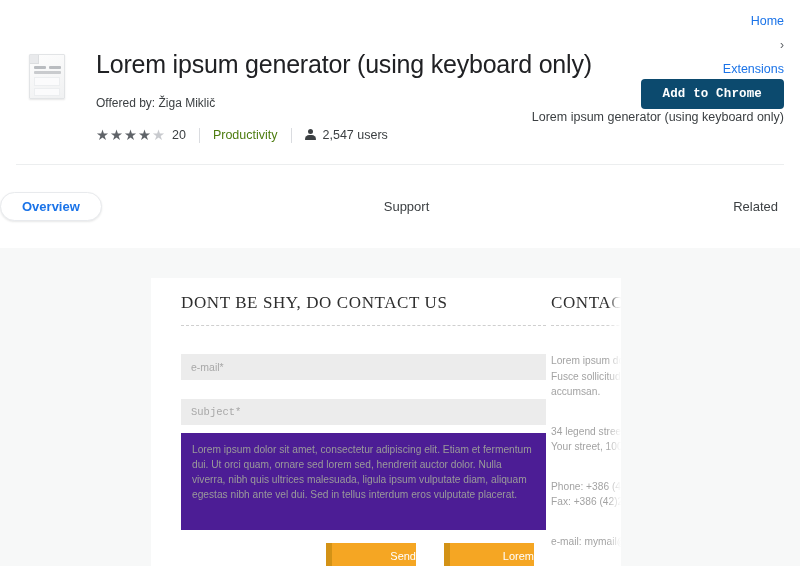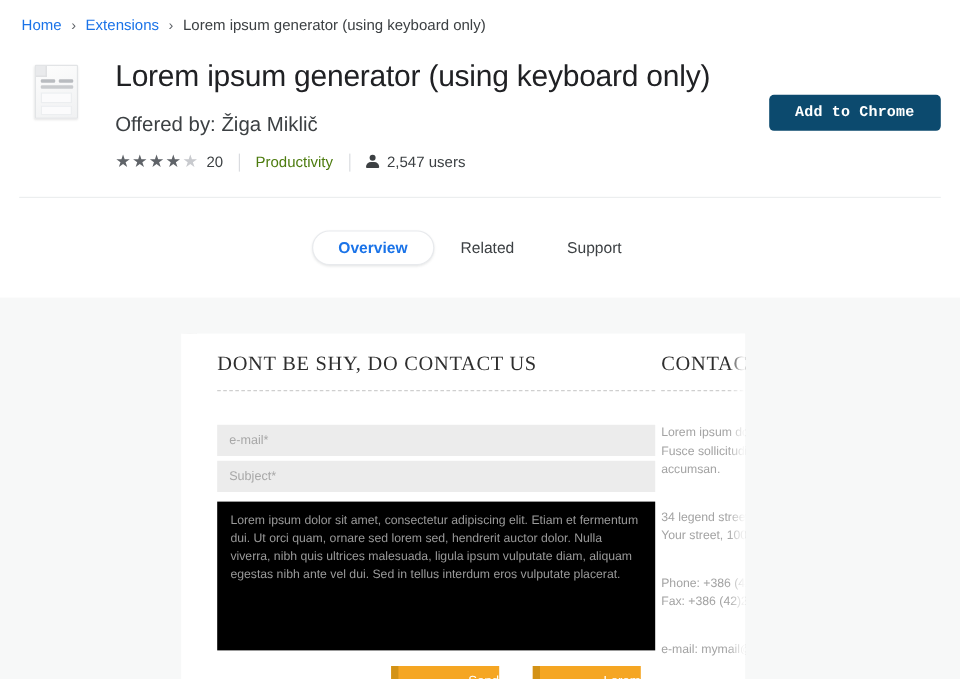--- a/index.html
+++ b/index.html
@@ -9,26 +9,27 @@
     width: 800px; height: 566px;
     overflow: hidden;
     background: #ffffff;
     font-family: "Liberation Sans", sans-serif;
     -webkit-font-smoothing: antialiased;
   }
 
   
   .breadcrumb {
     display: flex;
-    align-items: flex-start;
+    align-items: flex-end;
     gap: 8px;
     padding: 13px 16px 0 18px;
     font-size: 12.5px;
     line-height: 16px;
     height: 34px;
+    flex-direction: column;
   }
   .crumb-link {
     color: #1a73e8;
     cursor: pointer;
     white-space: nowrap;
   }
   .crumb-sep {
     color: #5f6368;
     font-size: 12px;
     user-select: none;
@@ -93,21 +94,21 @@
   .ext-title {
     font-size: 25px;
     line-height: 32px;
     font-weight: 400;
     color: #202124;
     letter-spacing: -0.2px;
     margin: 0 0 10px 0;
     white-space: nowrap;
   }
   .ext-offered {
-    font-size: 17px;
+    font-size: 12px;
     line-height: 17px;
     color: #3c4043;
     margin: 15px 0 14px 0;
   }
   .meta-row {
     display: flex;
     align-items: center;
     font-size: 12.5px;
     color: #3c4043;
     height: 18px;
@@ -162,21 +163,21 @@
   .divider {
     height: 1px;
     background: #eceeef;
     margin: 0 16px;
   }
 
   
   .tabs {
     display: flex;
     align-items: center;
-    justify-content: center;
+    justify-content: space-between;
     gap: 0;
     height: 83px;
   }
   .tab {
     font-size: 13px;
     color: #3c4043;
     padding: 7px 22px;
     border-radius: 16px;
     cursor: pointer;
     white-space: nowrap;
@@ -252,24 +253,24 @@
     background: #ececec;
     height: 26px;
     margin-top: 0;
     display: flex;
     align-items: center;
     padding: 0 10px;
     font-size: 10.5px;
     color: #a8a8a8;
   }
   .field.f1 { margin-top: 28px; }
-  .field.f2 { margin-top: 4px; }
+  .field.f2 { margin-top: 19px; font-family: Liberation Mono, monospace; }
   .textarea {
-    background: #000000;
-    height: 124px;
+    background: #4c1d95;
+    height: 97px;
     margin-top: 8px;
     padding: 9px 11px;
     font-size: 10.2px;
     line-height: 15px;
     color: #9a9a9a;
   }
   .btn-row {
     display: flex;
     gap: 28px;
     margin-top: 13px;
@@ -362,22 +363,22 @@
     </div>
   </div>
 
   <button class="add-btn">Add to Chrome</button>
 </div>
 
 <div class="divider"></div>
 
 <div class="tabs">
   <div class="tab active">Overview</div>
+  <div class="tab">Support</div>
   <div class="tab">Related</div>
-  <div class="tab">Support</div>
 </div>
 
 <div class="stage">
 
   <div class="page-strip"></div>
 
   <div class="page">
     <div class="page-inner">
 
       <div class="col-left">

